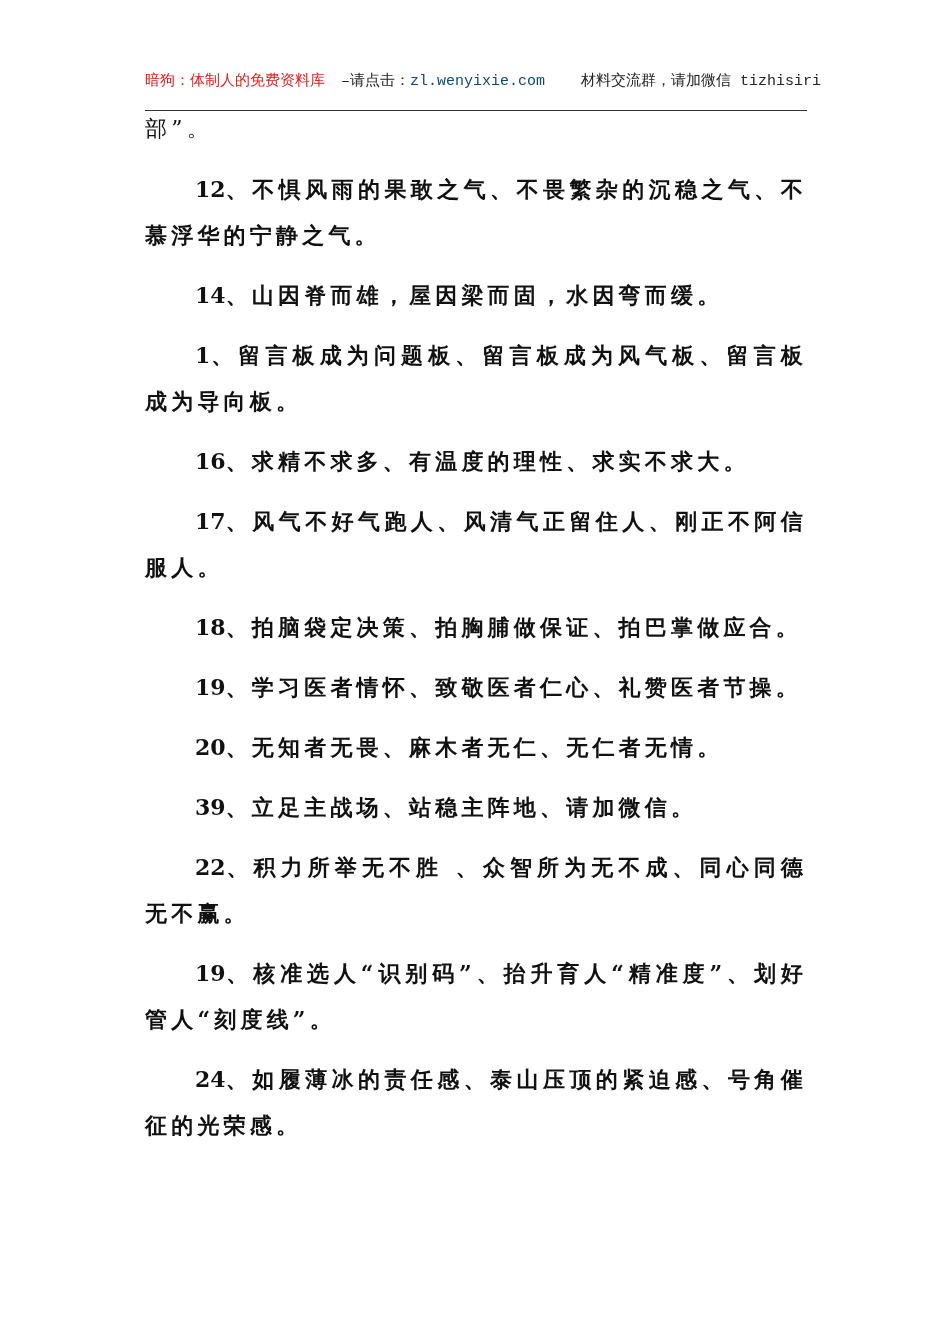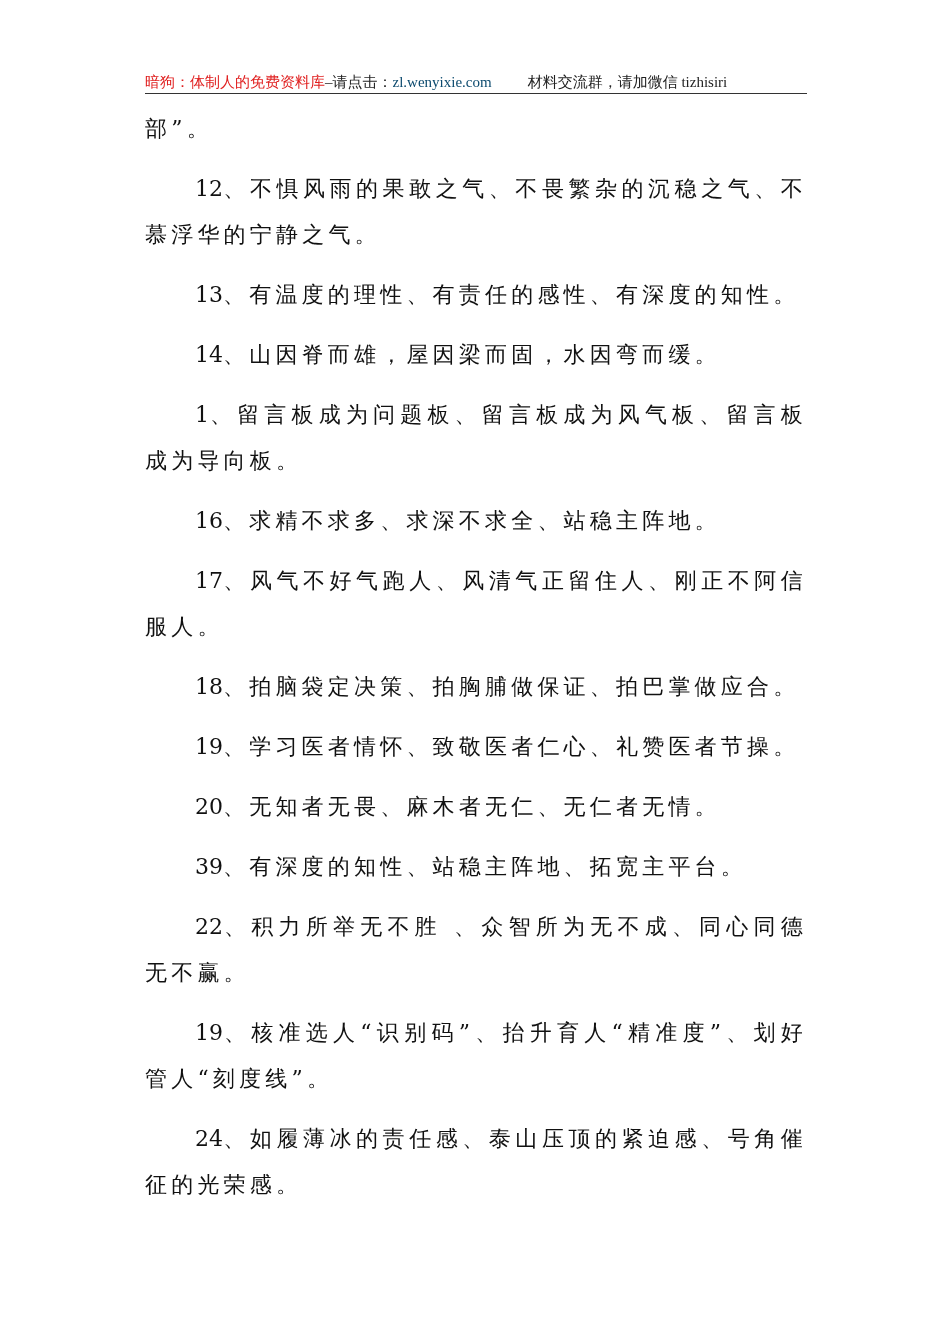--- a/index.html
+++ b/index.html
@@ -15,68 +15,67 @@
       font-family: "DejaVu Serif", "Liberation Serif", serif;
       color: #111111;
     }
     .header {
       position: absolute;
       left: 145px;
       top: 70px;
       width: 662px;
       height: 22px;
       border-bottom: 1.5px solid #333333;
-      font-family: Liberation Serif, serif;
+      font-family: Liberation Mono, monospace;
       font-size: 15px;
       line-height: 20px;
       white-space: nowrap;
       display: flex;
       align-items: flex-end;
-      padding-bottom: 1px;
+      padding-bottom: 18px;
     }
     .header .brand { color: #e02020; }
-    .header .prompt { color: #222222; }
+    .header .prompt { color: #222222; margin-left: 16px; }
     .header .link { color: #0c4a6e; }
     .header .group { color: #222222; margin-left: 36px; }
     .content {
       position: absolute;
       left: 145px;
       top: 106px;
       width: 662px;
       font-size: 22px;
       letter-spacing: 4.2px;
     }
     .para {
       margin: 0;
       line-height: 46px;
       margin-bottom: 14px;
       text-align: justify;
     }
-    .para.indent { text-indent: 50px; }
+    .para.indent { text-indent: 50px; font-weight: bold; }
     .num { letter-spacing: 0; }
   </style>
 </head>
 <body>
 
 <div class="header">
   <span class="brand">暗狗：体制人的免费资料库</span>
   <span class="prompt">–请点击：</span>
   <span class="link">zl.wenyixie.com</span>
   <span class="group">材料交流群，请加微信 tizhisiri</span>
 </div>
 
 <div class="content">
   <p class="para">部”。</p>
 
   <p class="para indent"><span class="num">12</span><span>、不惧风雨的果敢之气、不畏繁杂的沉稳之气、不慕浮华的宁静之气。</span></p>
-  <p class="para indent"><span class="num">13</span><span>、有温度的理性、有责任的感性、有深度的知性。</span></p>
   <p class="para indent"><span class="num">14</span><span>、山因脊而雄，屋因梁而固，水因弯而缓。</span></p>
   <p class="para indent"><span class="num">1</span><span>、留言板成为问题板、留言板成为风气板、留言板成为导向板。</span></p>
-  <p class="para indent"><span class="num">16</span><span>、求精不求多、求深不求全、站稳主阵地。</span></p>
+  <p class="para indent"><span class="num">16</span><span>、求精不求多、有温度的理性、求实不求大。</span></p>
   <p class="para indent"><span class="num">17</span><span>、风气不好气跑人、风清气正留住人、刚正不阿信服人。</span></p>
   <p class="para indent"><span class="num">18</span><span>、拍脑袋定决策、拍胸脯做保证、拍巴掌做应合。</span></p>
   <p class="para indent"><span class="num">19</span><span>、学习医者情怀、致敬医者仁心、礼赞医者节操。</span></p>
   <p class="para indent"><span class="num">20</span><span>、无知者无畏、麻木者无仁、无仁者无情。</span></p>
-  <p class="para indent"><span class="num">39</span><span>、有深度的知性、站稳主阵地、拓宽主平台。</span></p>
+  <p class="para indent"><span class="num">39</span><span>、立足主战场、站稳主阵地、请加微信。</span></p>
   <p class="para indent"><span class="num">22</span><span>、积力所举无不胜 、众智所为无不成、同心同德无不赢。</span></p>
   <p class="para indent"><span class="num">19</span><span>、核准选人“识别码”、抬升育人“精准度”、划好管人“刻度线”。</span></p>
   <p class="para indent"><span class="num">24</span><span>、如履薄冰的责任感、泰山压顶的紧迫感、号角催征的光荣感。</span></p>
 </div>
 
 </body></html>

